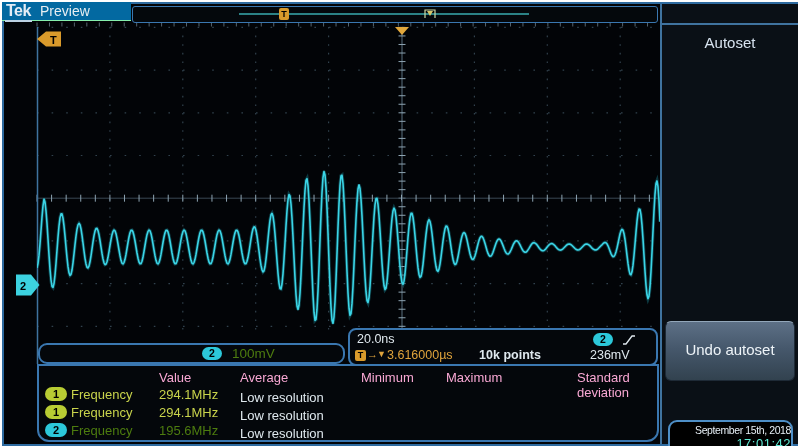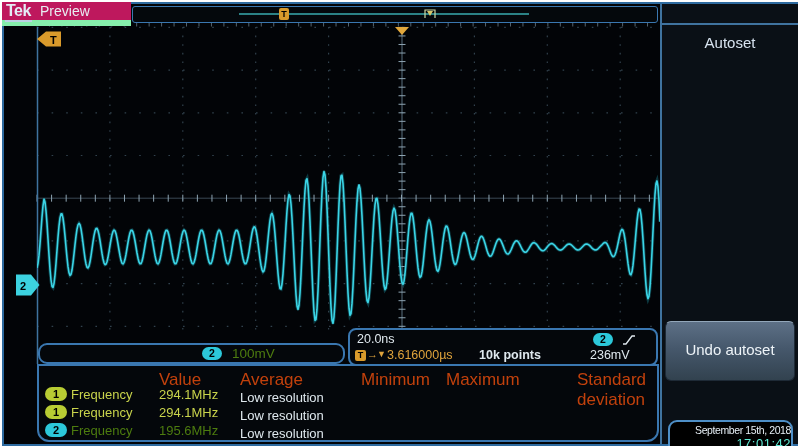--- a/index.html
+++ b/index.html
@@ -1,20 +1,20 @@
 <!DOCTYPE html>
 <html><head>
 <meta charset="utf-8">
 <style>
   html,body{margin:0;padding:0;background:#e8e8e8;font-family:"Liberation Sans",sans-serif;}
   #viewport{position:relative;width:800px;height:448px;background:#fff;overflow:hidden;}
   #screen{position:absolute;left:2px;top:2px;width:796px;height:444px;background:#020407;overflow:hidden;}
   #frame{position:absolute;left:0;top:0;width:792px;height:440px;border:2px solid #2e6ba0;}
   
-  #title-notch{position:absolute;left:0;top:0;width:129px;height:18px;background:#be185d;border-bottom:6px solid #86efac;z-index:6;}
+  #title-notch{position:absolute;left:0;top:0;width:129px;height:18px;background:#0369a1;border-bottom:1px solid #86efac;z-index:6;}
   #logo{position:absolute;left:3px;top:0px;color:#e4edf5;font-weight:bold;font-size:16px;letter-spacing:-0.5px;border-bottom:2px solid #bcd2e4;padding:0 1px 0 1px;}
   #mode-label{position:absolute;left:38px;top:1px;color:#e8eef2;font-size:14px;}
   
   #top-bar{position:absolute;left:130px;top:4px;width:524px;height:15px;border:1px solid #3a77b0;border-radius:3px;background:#04080c;z-index:5;}
   #bar-line{position:absolute;left:106px;top:6px;width:290px;height:2px;background:#2b8286;}
   #bar-trig-chip{position:absolute;left:146px;top:1px;width:10px;height:12px;background:#d99a2b;border-radius:2px;color:#000;font-size:9px;font-weight:bold;text-align:center;line-height:12px;}
   #bar-expand{position:absolute;left:289px;top:0px;}
   
   #right-panel{position:absolute;left:658px;top:2px;width:136px;height:440px;background:#0a1016;border-left:2px solid #3f739f;z-index:4;}
   #menu-top-line{position:absolute;left:0;top:19px;width:136px;height:0;border-top:2px solid #3f739f;}
@@ -48,21 +48,21 @@
   #tb-rate{position:absolute;left:55px;top:0;width:185px;text-align:center;font-weight:bold;}
   #tb-src-badge{position:absolute;left:243px;top:1px;}
   #tb-slope{position:absolute;left:272px;top:1px;}
   #tb-trig-t{position:absolute;left:5px;top:2px;width:11px;height:11px;background:#d99a2b;color:#000;border-radius:2px;font-size:9px;font-weight:bold;text-align:center;line-height:11px;}
   #tb-trig-arrow{position:absolute;left:17px;top:0px;font-size:11px;}
   #tb-trig-tri{position:absolute;left:27px;top:1px;font-size:9px;}
   #tb-delay{position:absolute;left:37px;top:0;}
   #tb-points{position:absolute;left:110px;top:0;width:100px;text-align:center;font-weight:bold;}
   #tb-level{position:absolute;left:240px;top:0;}
   
-  .mh{position:absolute;top:4px;font-size:17px;color:#c2410c;}
+  .mh{position:absolute;top:4px;font-size:13px;color:#f9a8d4;}
   .mrow{position:absolute;left:0;width:614px;height:16px;font-size:13px;}
   .mbadge{position:absolute;left:6px;top:0;}
   .mname{position:absolute;left:32px;top:0;}
   .mval{position:absolute;left:120px;top:0;}
   .mavg{position:absolute;left:201px;top:3px;color:#dfe8ee;}
   #scope-svg{position:absolute;left:0;top:0;z-index:2;}
 </style>
 </head>
 <body>
 

